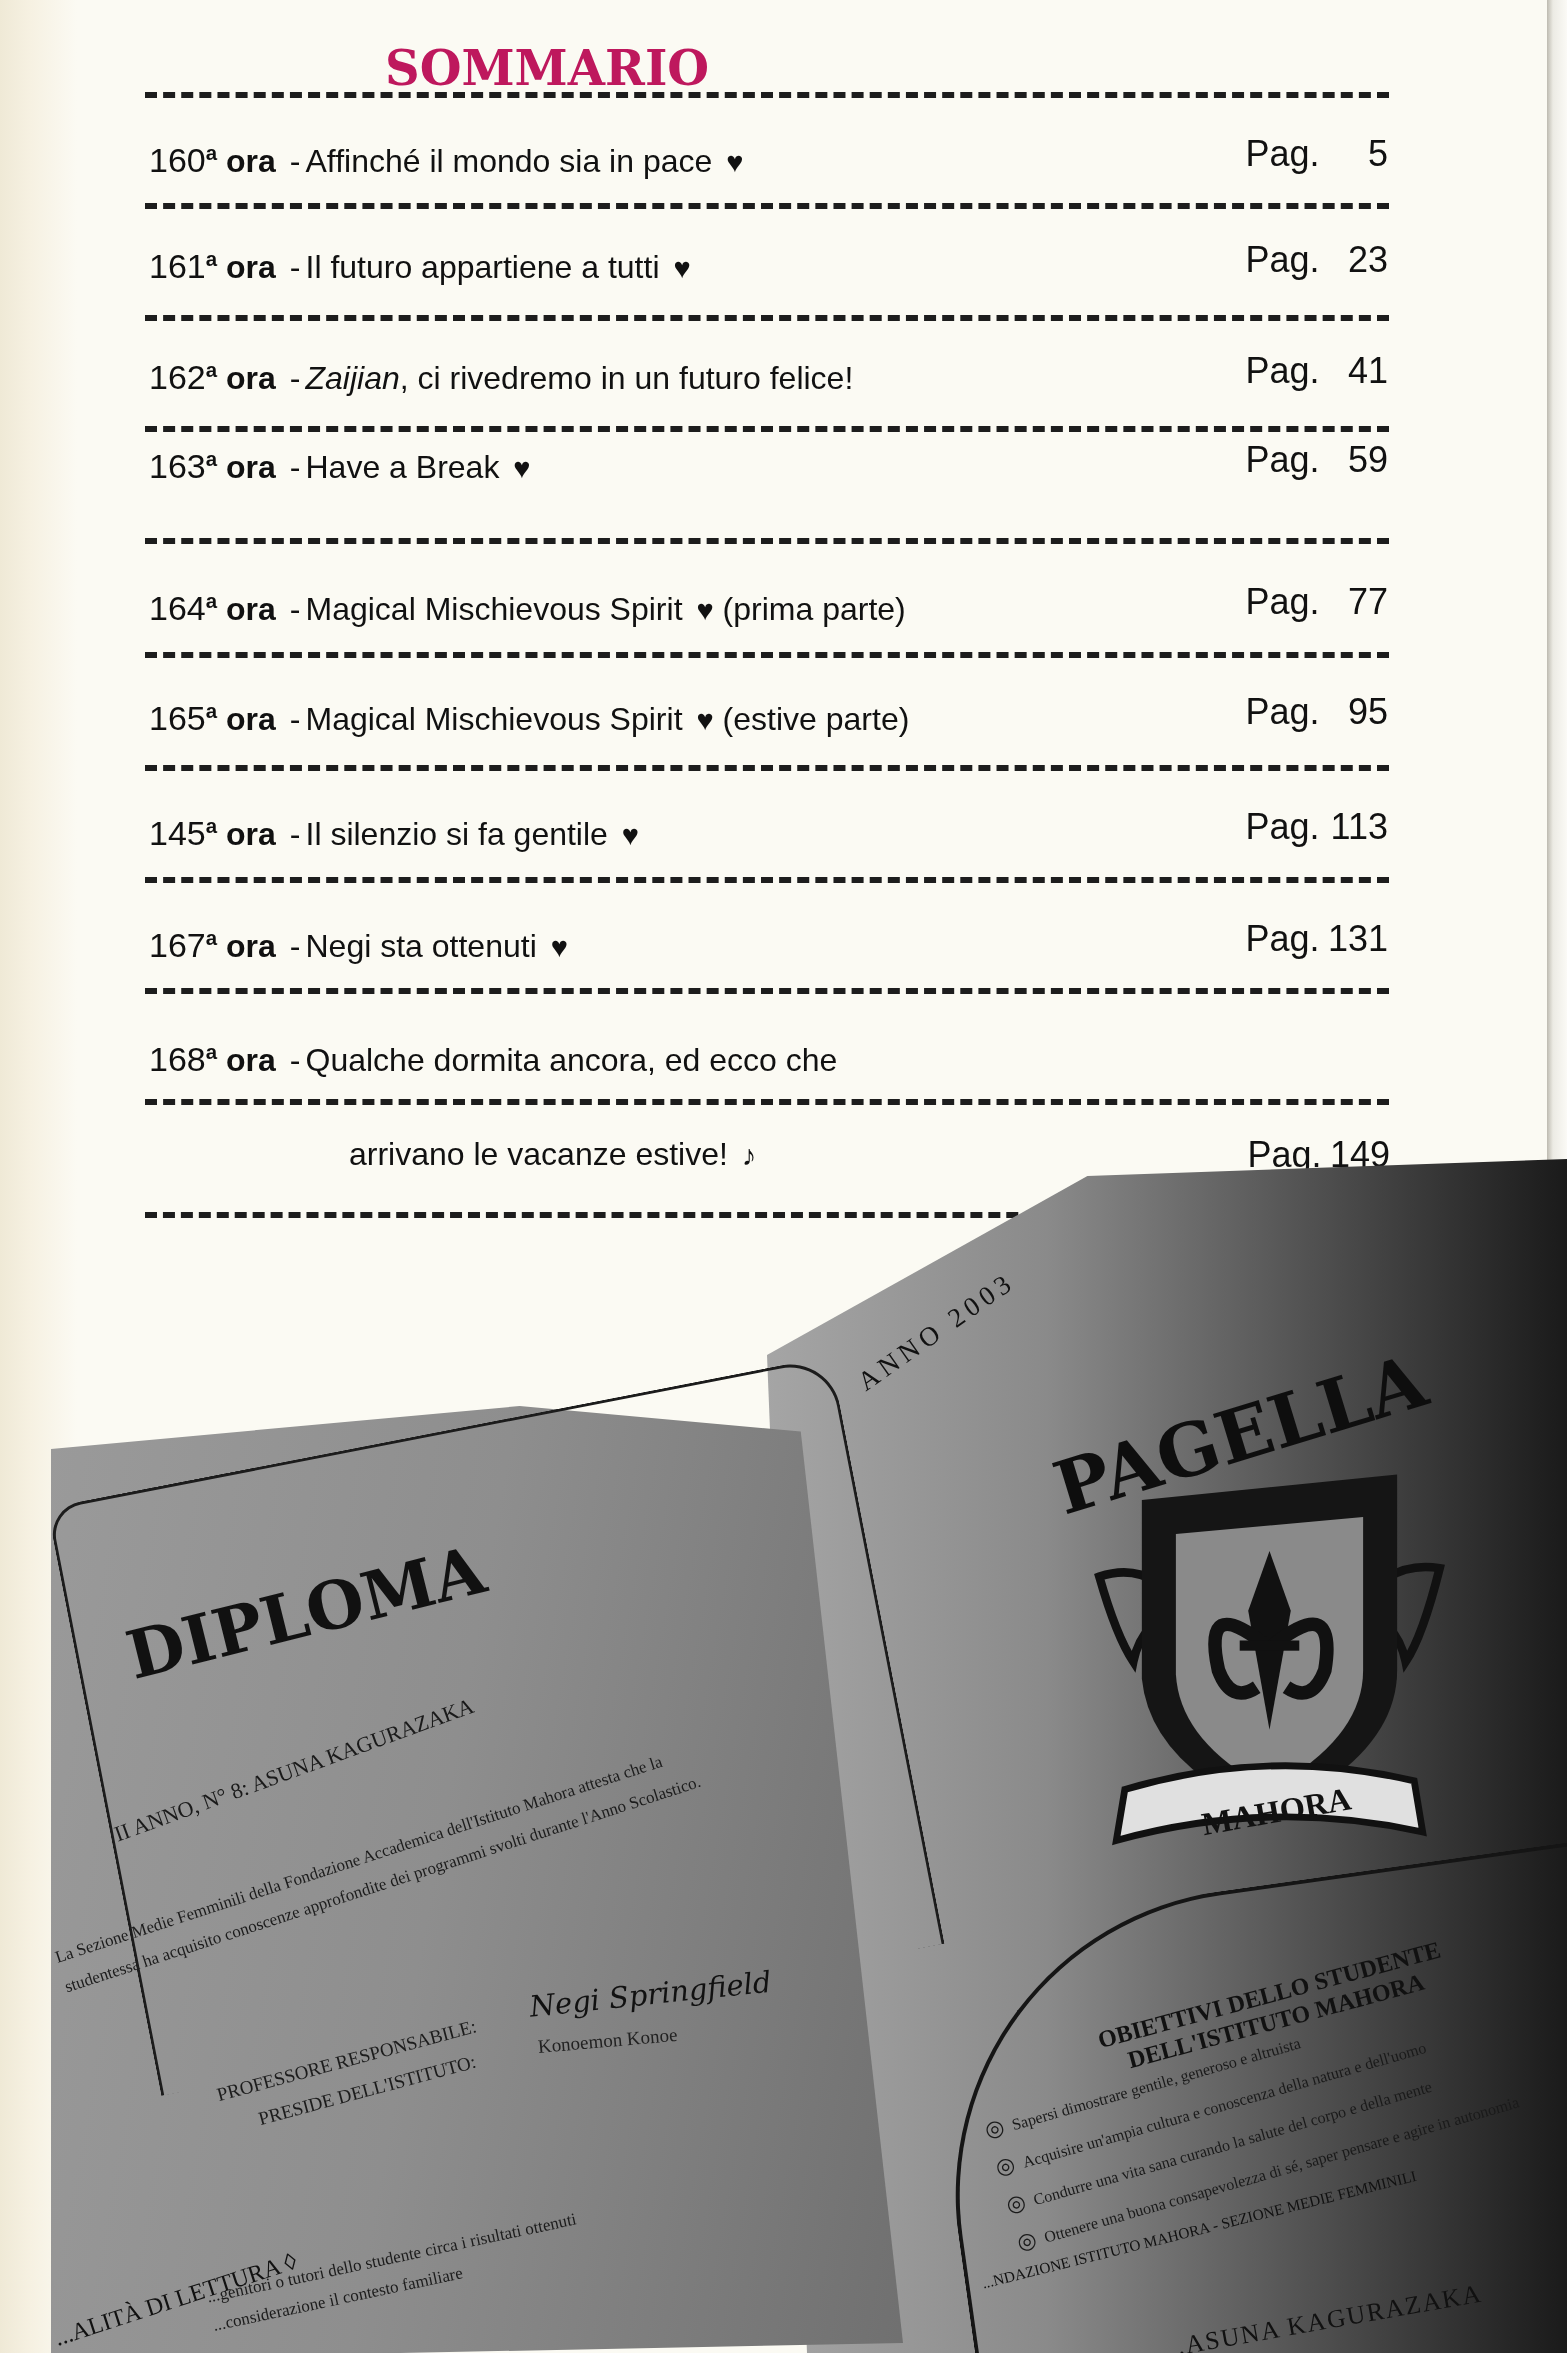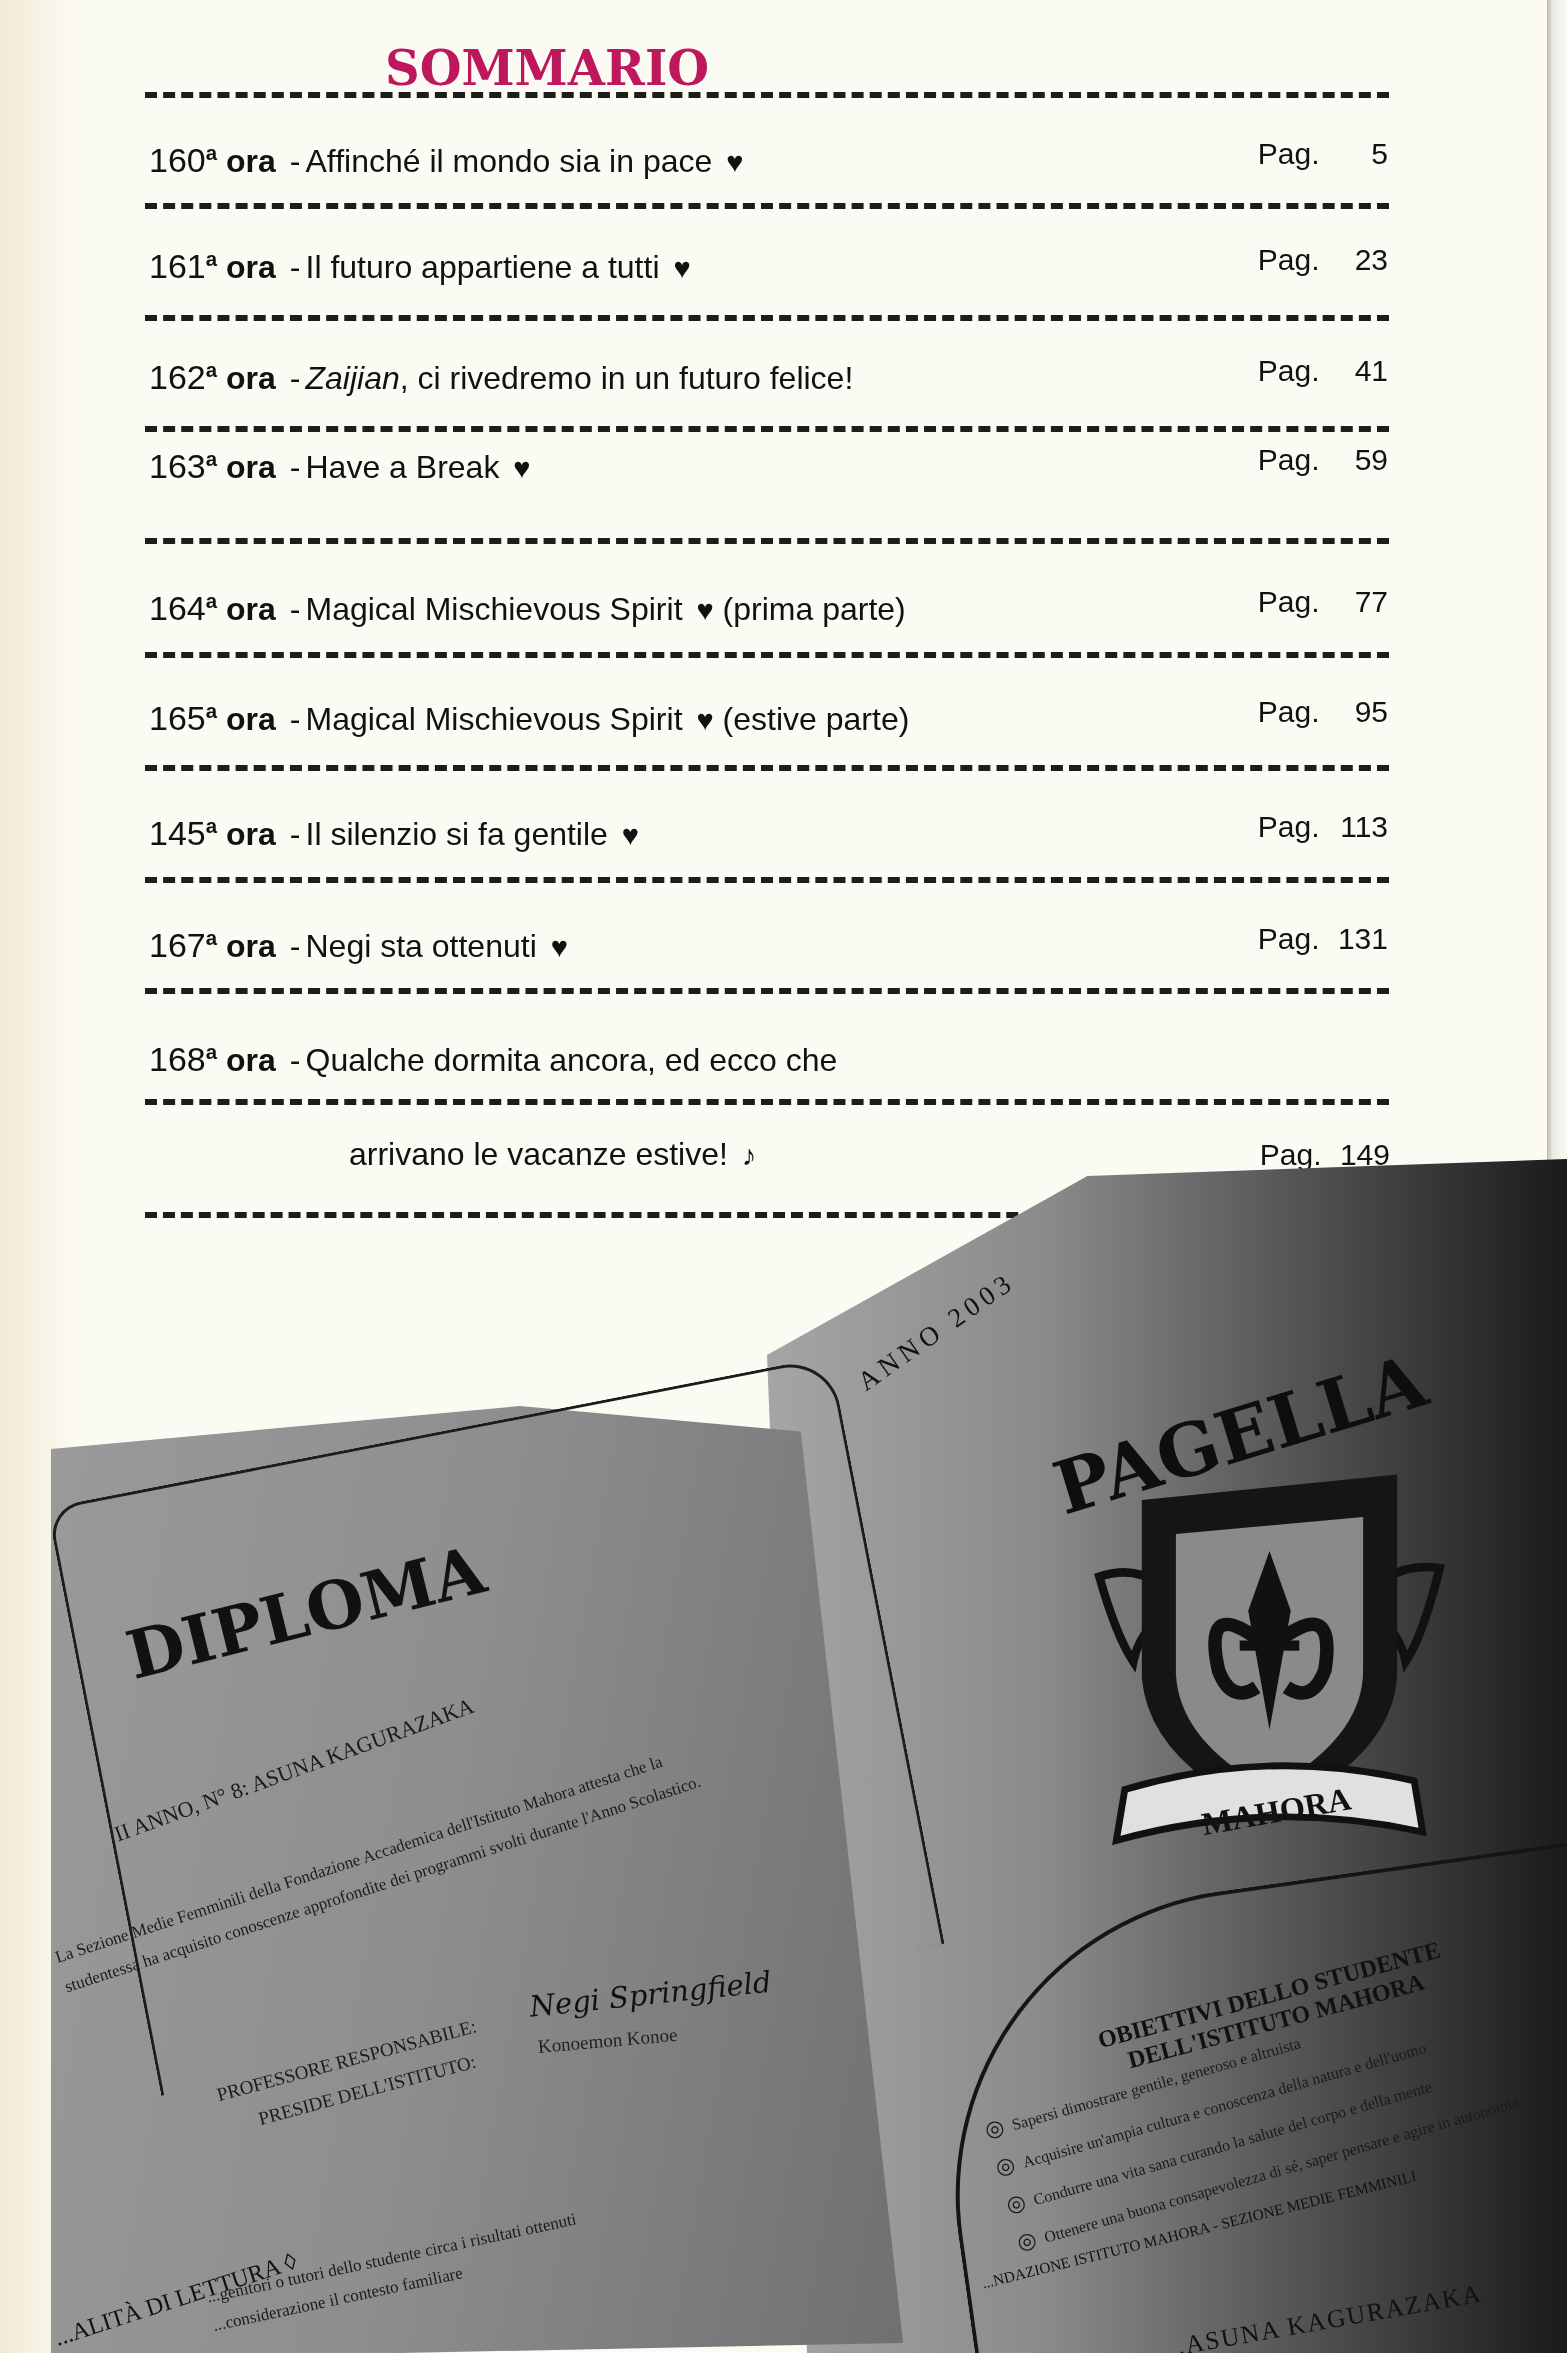--- a/index.html
+++ b/index.html
@@ -30,21 +30,21 @@
     position: absolute; left: 149px; width: 1239px; height: 51px;
     font-size: 32px; line-height: 51px; white-space: nowrap;
   }
   .row .num { font-weight: normal; font-size: 34px; }
   .row .sup { font-size: 20.4px; vertical-align: 12px; font-weight: bold; }
   .row .ora { font-weight: bold; font-size: 32px; }
   .row .sep { margin: 0 5.1px; }
   .row .heart { font-size: 29px; margin-left: 5.1px; }
   .row .italic { font-style: italic; }
   .page {
-    position: absolute; right: 0; top: 0; font-size: 30px; line-height: 51px;
+    position: absolute; right: 0; top: 0; font-size: 36px; line-height: 51px;
   }
   .page .pnum { display: inline-block; width: 60px; text-align: right; margin-left: 8.5px; }
   
   .illus { position: absolute; left: 0; top: 1159px; width: 1567px; height: 1195px; }
   .page-left {
     position: absolute; left: 51px; top: 247px; width: 852px; height: 1022px;
     background: linear-gradient(100deg, #9a9a9a 0%, #8e8e8e 45%, #6f6f6f 100%);
     clip-path: polygon(0 43px, 55% 0, 88% 25.6px, 100% 937px, 0 954px);
   }
   .page-right {

